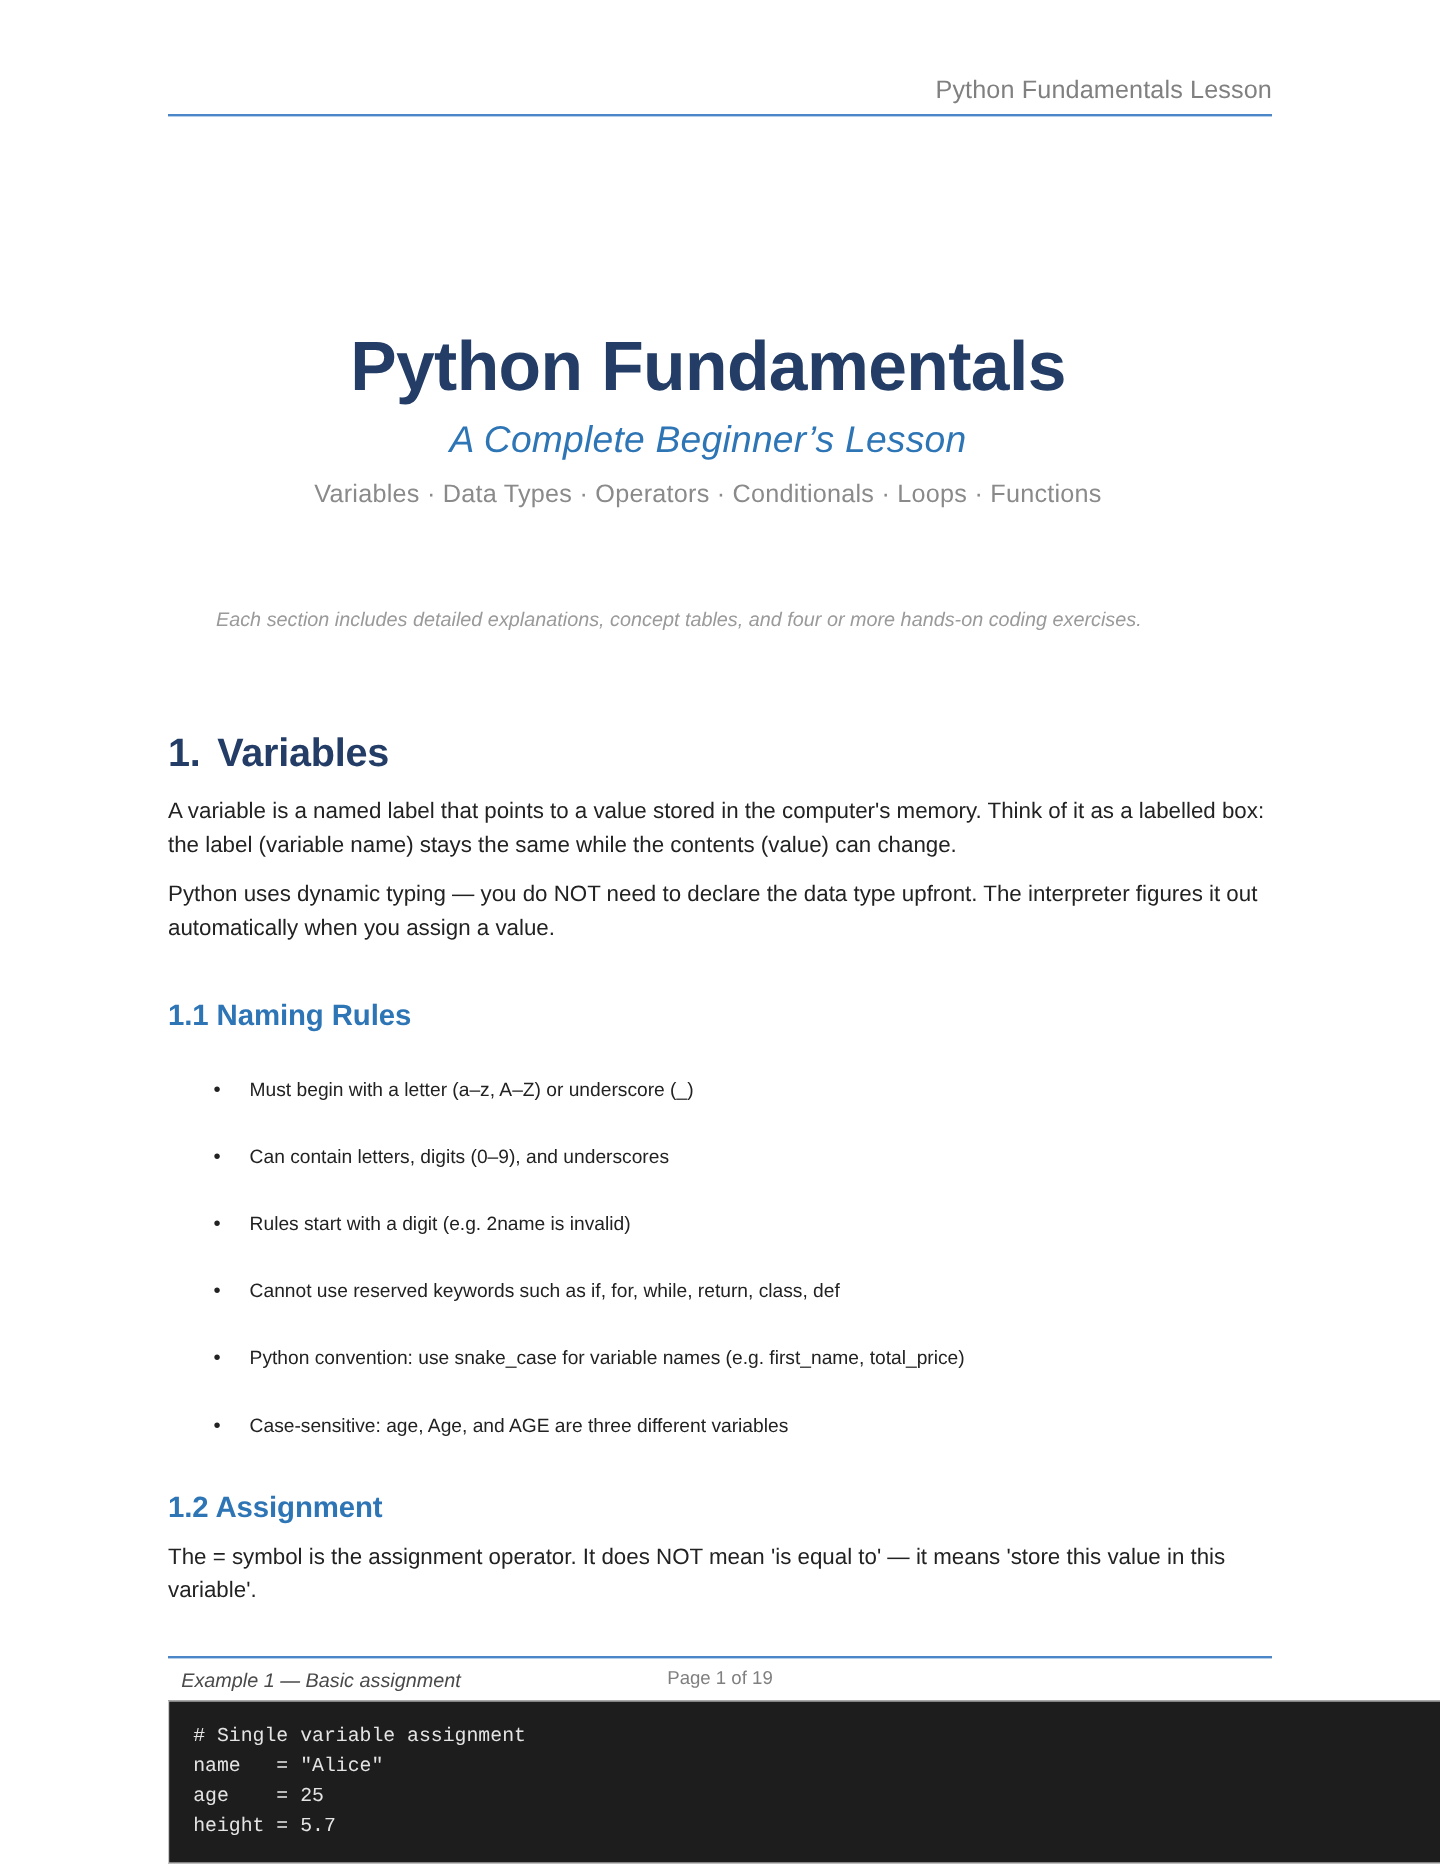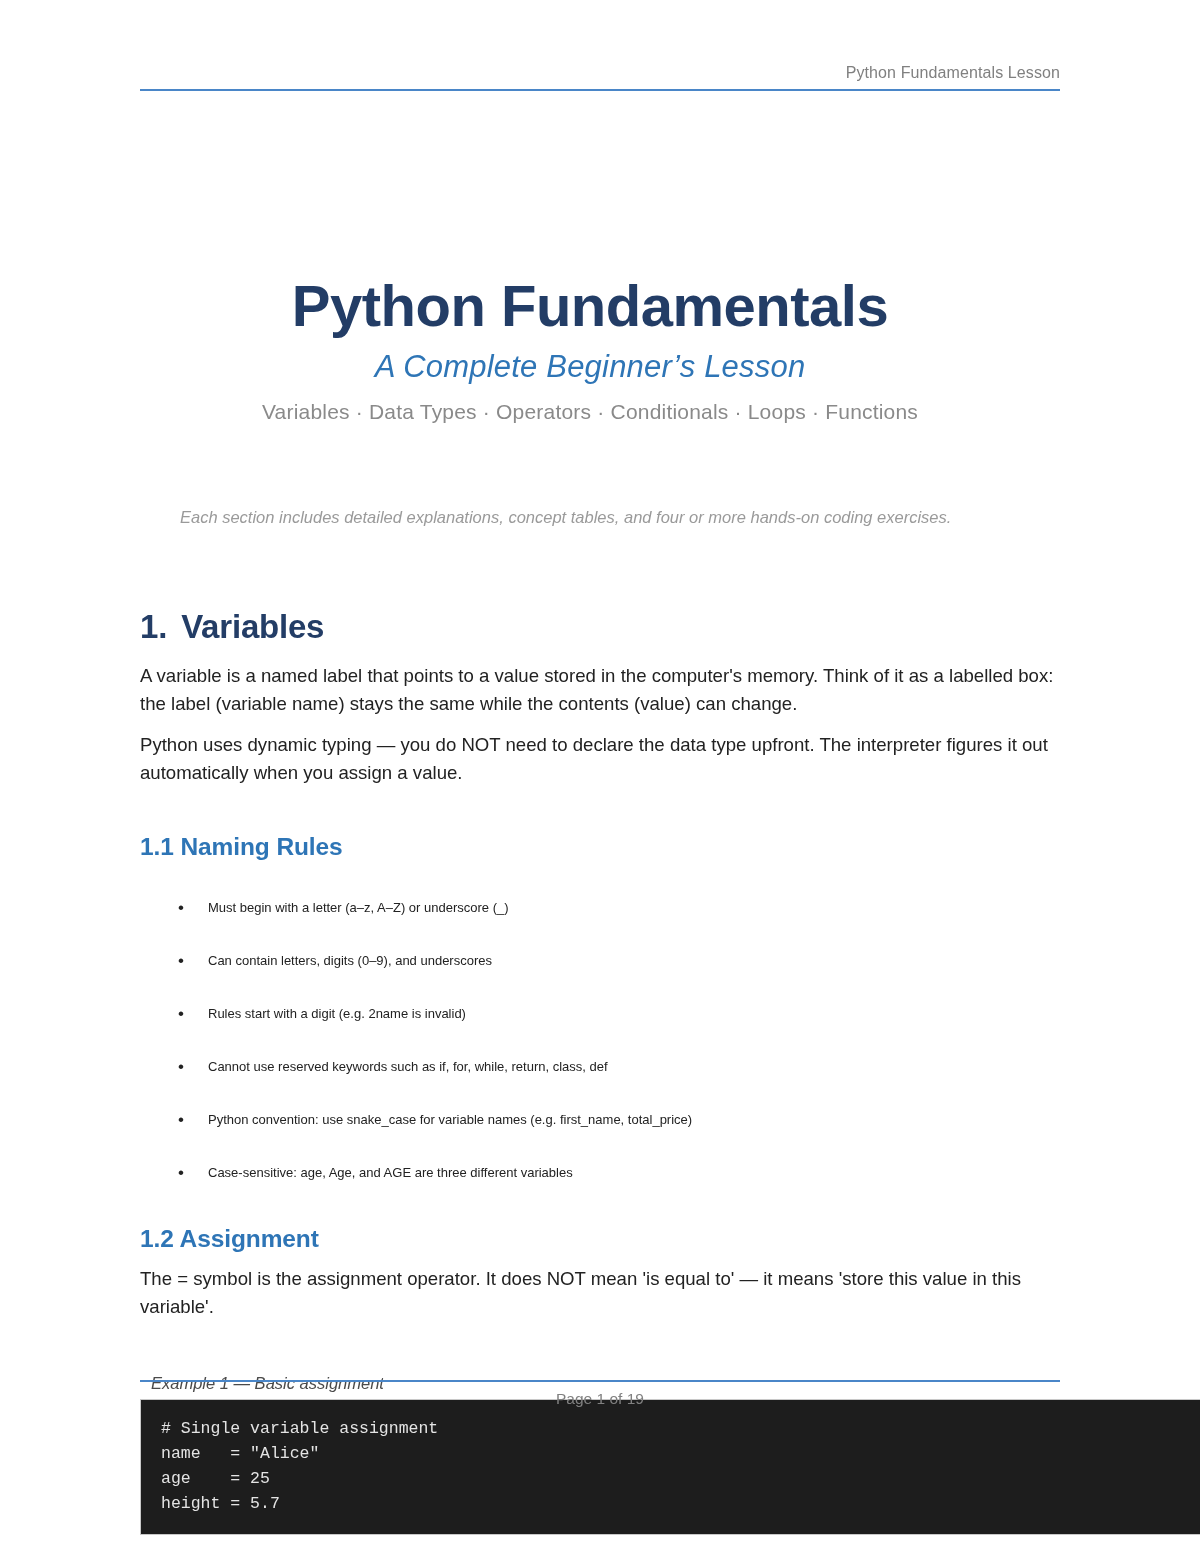--- a/index.html
+++ b/index.html
@@ -25,21 +25,21 @@
   
   .page-header {
     position: absolute;
     left: 140px;
     top: 64px;
     width: 920px;
   }
   .page-header .header-text {
     display: block;
     text-align: right;
-    font-size: 16px;
+    font-size: 21px;
     color: #808080;
     letter-spacing: .1px;
     padding-bottom: 7px;
   }
   .header-rule {
     height: 0;
     border-top: 2px solid #4a86c8;
     width: 920px;
   }
 
@@ -114,21 +114,21 @@
     color: #2e75b6;
     margin: 46px 0 12px 0;
     letter-spacing: -0.1px;
   }
   ul.rules-list {
     list-style: none;
     margin: 0;
     padding: 0;
   }
   ul.rules-list li {
-    font-size: 13px;
+    font-size: 16px;
     line-height: 1.0;
     color: #222222;
     padding: 0 0 0 68px;
     margin-bottom: 15px;
     position: relative;
     margin-top: 40px;
   }
   ul.rules-list li::before {
     content: "•";
     position: absolute;

